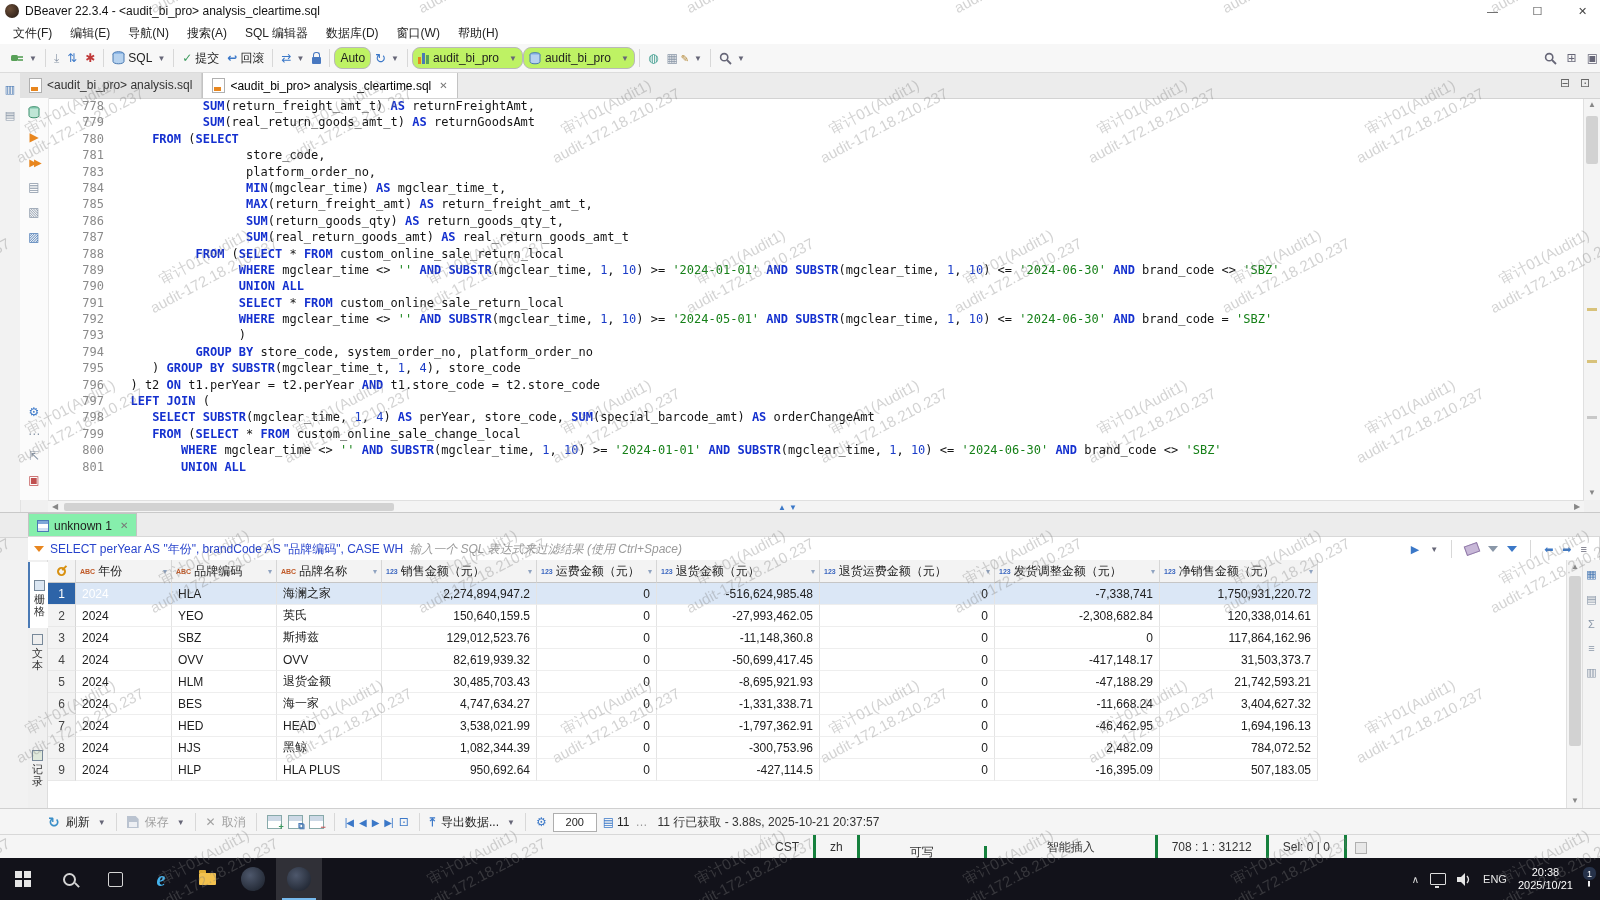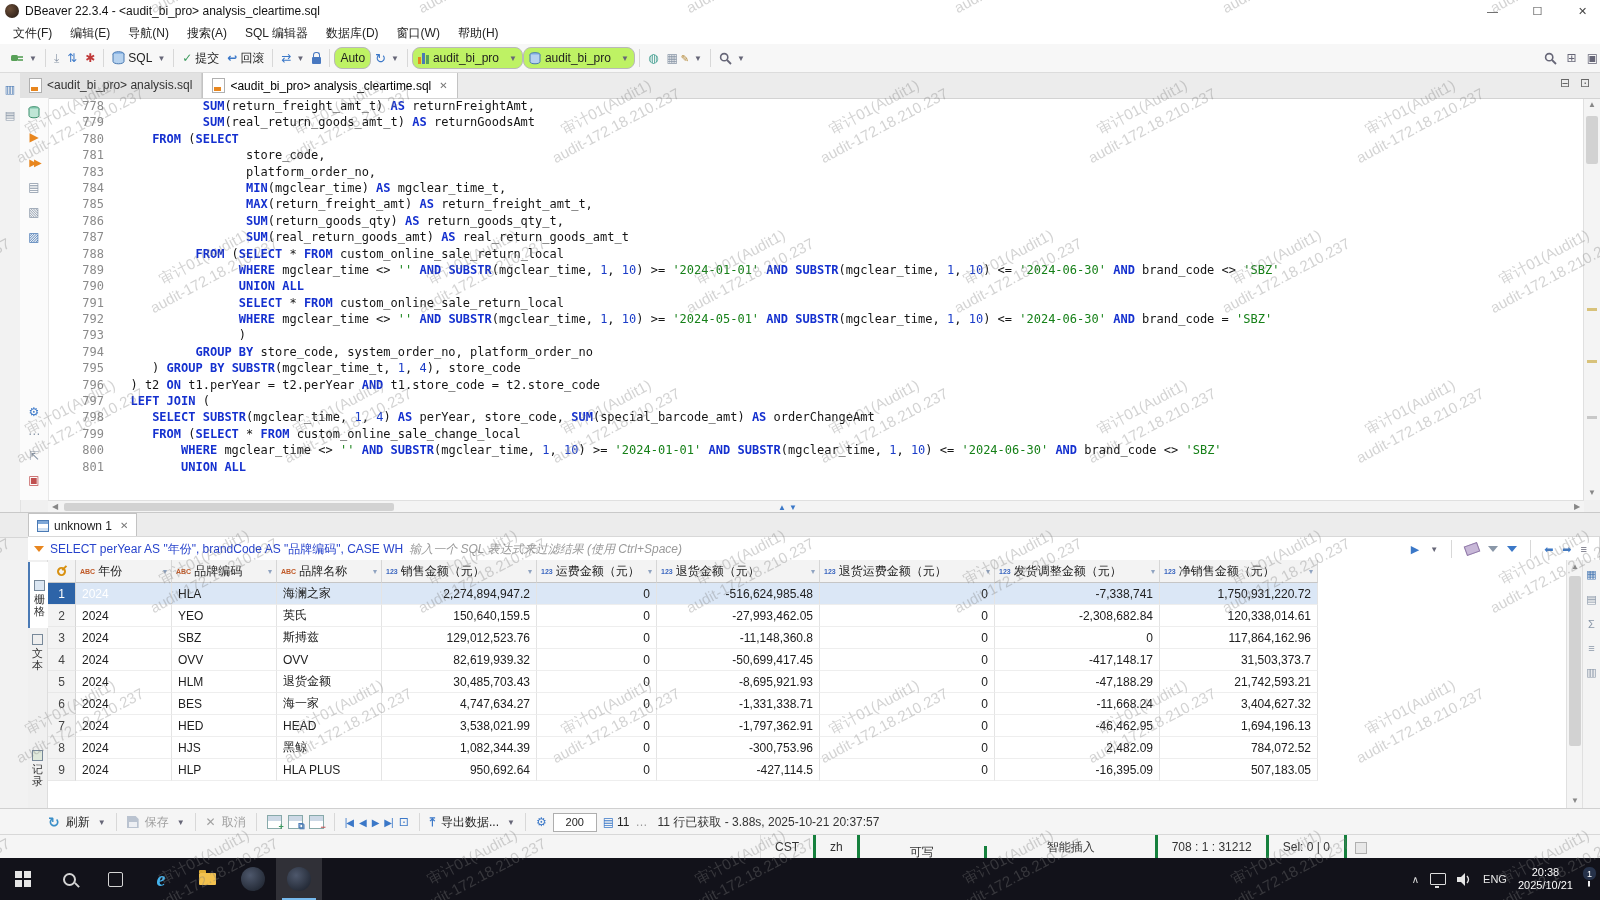--- a/index.html
+++ b/index.html
@@ -61,21 +61,21 @@
   .scroll-arrow{position:absolute;left:0;width:16px;height:14px;text-align:center;font-size:8px;color:#888;line-height:14px}
   #ed-vthumb{position:absolute;left:2px;top:18px;width:12px;height:48px;background:#d2d2d2;border-radius:2px}
   .ruler-mark{position:absolute;left:3px;width:10px;height:3px;background:#d8c27a}
   #ed-hscroll{position:absolute;left:48px;top:500px;right:16px;height:12px;background:#f4f4f4;border-top:1px solid #e0e0e0}
   #ed-hthumb{position:absolute;left:16px;top:2px;width:330px;height:8px;background:#d2d2d2;border-radius:2px}
   .h-arrow{position:absolute;top:0;width:14px;height:12px;font-size:8px;color:#888;text-align:center;line-height:12px}
   #sash-arrows{position:absolute;left:778px;top:503px;z-index:6;display:flex;gap:3px;color:#3b78c8;font-size:8px}
 
   
   #rtabs{position:absolute;left:0;top:512px;width:1600px;height:24px;background:#ececec;border-top:1px solid #c9c9c9;border-bottom:1px solid #d6d6d6;display:flex;align-items:stretch;padding-left:28px}
-  .rtab{display:flex;align-items:center;gap:5px;padding:0 8px;background:#ffffff;border:1px solid #c3c3c3;border-bottom:none;color:#222}
+  .rtab{display:flex;align-items:center;gap:5px;padding:0 8px;background:#86efac;border:1px solid #c3c3c3;border-bottom:none;color:#222}
   .grid-ic{width:10px;height:10px;border:1px solid #4a7ab5;background:linear-gradient(#7fa8d8 33%,#fff 33%,#fff 66%,#cfe0f2 66%);flex:none}
   #filterbar{position:absolute;left:28px;top:536px;right:0;height:24px;background:#fff;border:1px solid #d8d8d8;border-left:none;display:flex;align-items:center;padding:0 6px;gap:6px}
   .funnel{width:0;height:0;border-left:5px solid transparent;border-right:5px solid transparent;border-top:6px solid #e8861e;position:relative;flex:none}
   .funnel.blue{border-top-color:#3b78c8}
   .funnel::after{content:'';position:absolute;left:-1px;top:-1px;width:2px;height:7px;background:inherit}
   #filter-sql{color:#2743cc;white-space:nowrap}
   #filter-hint{color:#9a9a9a;font-style:italic;white-space:nowrap}
   #filter-icons{margin-left:auto;display:flex;align-items:center;gap:9px;padding-right:6px}
   #filter-icons .glyph{font-size:11px;color:#3b78c8}
   .eraser{width:12px;height:8px;background:#c8b8d8;border:1px solid #907aa8;transform:rotate(-20deg)}

